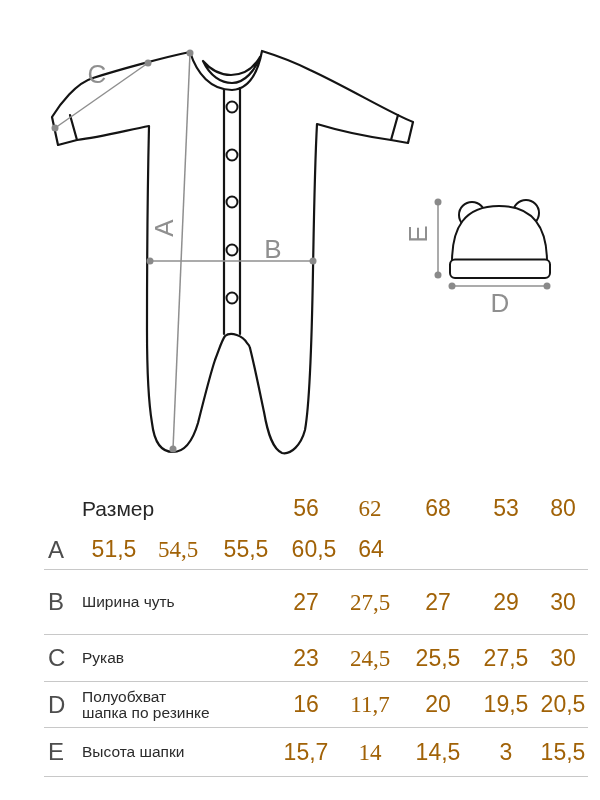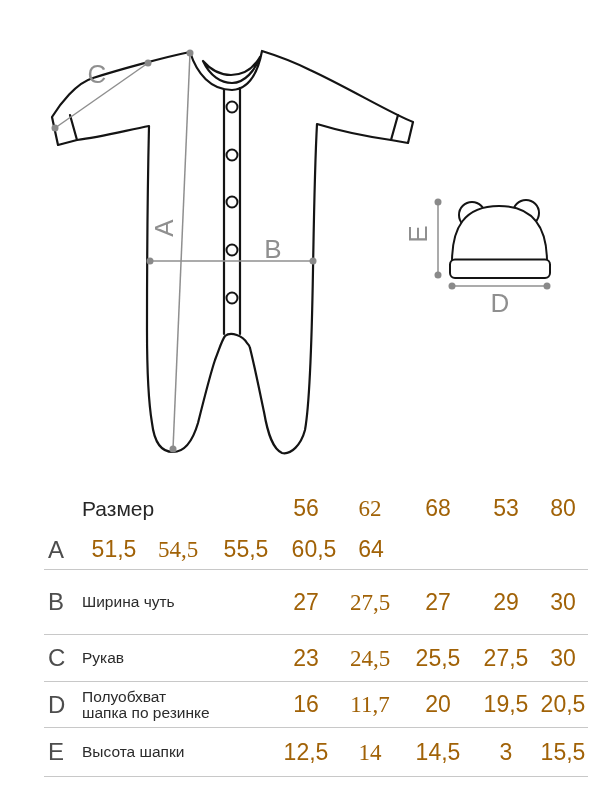--- a/index.html
+++ b/index.html
@@ -184,20 +184,20 @@
         <div class="cell val-cell w1">11,7</div>
         <div class="cell val-cell w2">20</div>
         <div class="cell val-cell w3">19,5</div>
         <div class="cell val-cell w4">20,5</div>
       </div>
       <div class="t-row bordered" style="min-height: 49px;">
         <div class="cell letter-cell">E</div>
         <div class="cell label-cell">
           <div class="">Высота шапки</div>
         </div>
-        <div class="cell val-cell w0">12,5</div>
+        <div class="cell val-cell w0">15,7</div>
         <div class="cell val-cell w1">14</div>
         <div class="cell val-cell w2">14,5</div>
         <div class="cell val-cell w3">3</div>
         <div class="cell val-cell w4">15,5</div>
       </div>
     </div>
 </div>
 
 </body></html>

